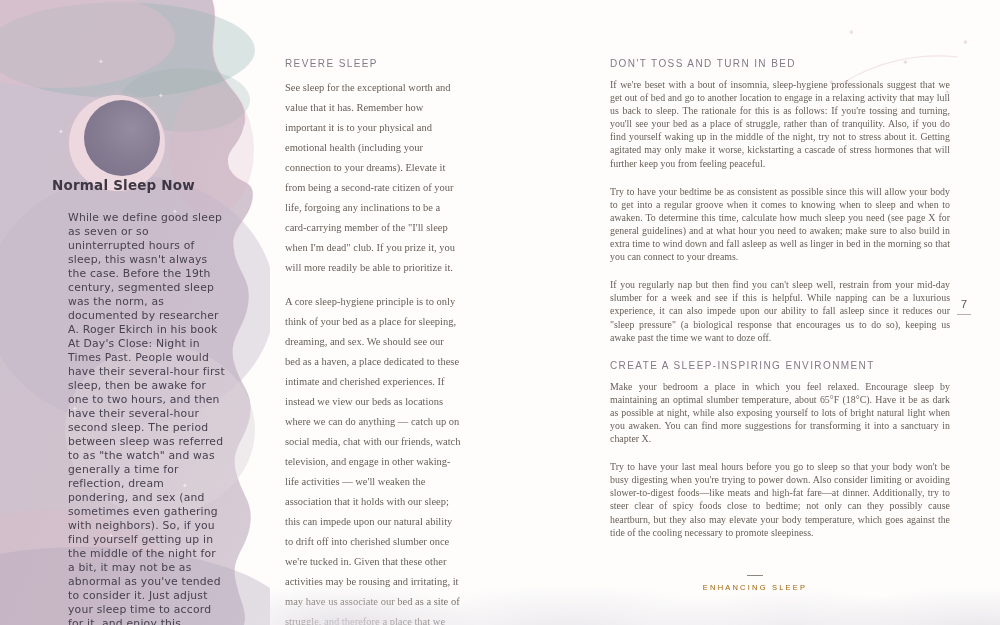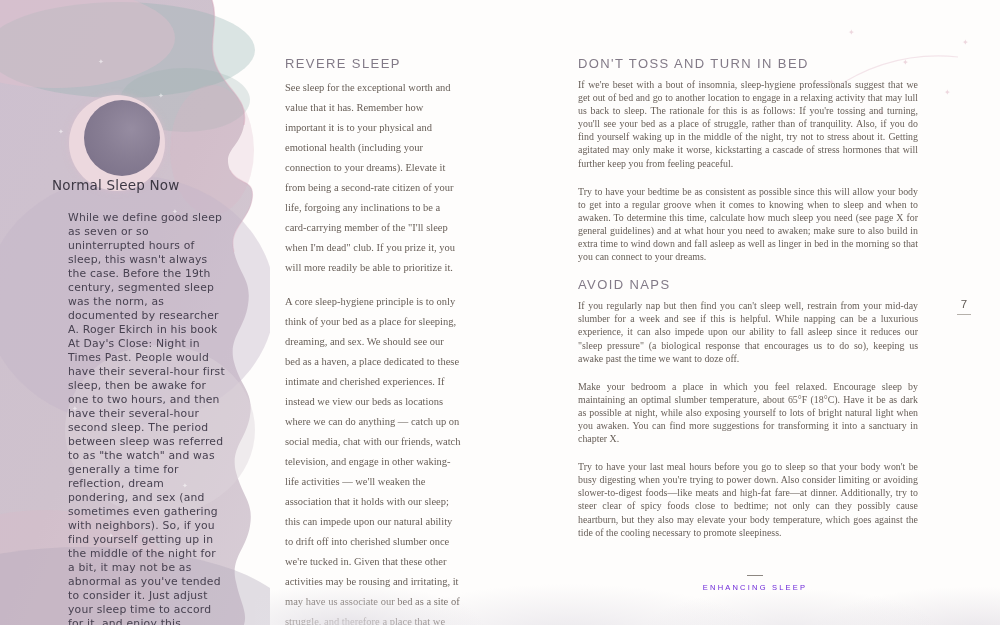--- a/index.html
+++ b/index.html
@@ -24,42 +24,42 @@
   }
   .sparkles span{position:absolute;font-size:7px;color:rgba(255,255,255,.55);}
   .pink-stars span{position:absolute;font-size:8px;color:rgba(213,158,178,.4);font-family:"DejaVu Sans",sans-serif;}
   
   .sidebar{
     position:absolute;left:52px;top:176px;width:190px;
     font-family:"DejaVu Sans", sans-serif;
     color:#474150;
   }
   .sidebar-heading{
-    font-size:13.5px;font-weight:normal;line-height:19px;
+    font-size:13.5px;font-weight:bold;line-height:19px;
     color:#3d3844;letter-spacing:.2px;margin:0 0 14px 0;
   }
   .sidebar-body{font-size:10.8px;line-height:14px;letter-spacing:.2px;margin:16px;}
   
   .col{position:absolute;top:57px;}
   .col-mid{left:285px;width:176px;}
-  .col-right{left:578px;width:340px;}
+  .col-right{left:610px;width:340px;}
   .section{margin:0 0 14px 0;}
   .section-heading{
     font-family:"Liberation Sans", sans-serif;
-    font-size:13px;font-weight:400;letter-spacing:1.4px;
+    font-size:10px;font-weight:400;letter-spacing:1.4px;
     color:#827a87;margin:0 0 7px 0;line-height:14px;
   }
   .section-body{color:#675e57;margin:0;}
   .col-mid .section-body{font-size:10.5px;line-height:20px;text-align:left;}
   .col-right .section-body{font-size:9.9px;line-height:13.1px;text-align:justify;}
   .col-right .section{margin-bottom:15px;}
   
   .footer{
     position:absolute;left:655px;top:575px;width:200px;text-align:center;
-    font-family:"Liberation Sans", sans-serif;color:#6d28d9;
+    font-family:"Liberation Sans", sans-serif;color:#a16207;
   }
   .footer-rule{width:16px;border-top:1.5px solid #8d8781;margin:0 auto 7px auto;}
   .footer-label{font-size:7.5px;letter-spacing:2.2px;}
   .folio{
     position:absolute;left:950px;top:298px;width:28px;text-align:center;
     font-family:"Liberation Sans", sans-serif;font-size:11.5px;color:#5f5953;
   }
   .folio-rule{width:14px;border-top:1px solid #b5b0aa;margin:4px auto 0 auto;}
   
   .bottom-wash{
@@ -154,24 +154,24 @@
 
   <div class="col col-right">
     <div class="section">
       <h3 class="section-heading">DON'T TOSS AND TURN IN BED</h3>
       <p class="section-body">If we're beset with a bout of insomnia, sleep-hygiene professionals suggest that we get out of bed and go to another location to engage in a relaxing activity that may lull us back to sleep. The rationale for this is as follows: If you're tossing and turning, you'll see your bed as a place of struggle, rather than of tranquility. Also, if you do find yourself waking up in the middle of the night, try not to stress about it. Getting agitated may only make it worse, kickstarting a cascade of stress hormones that will further keep you from feeling peaceful.</p>
     </div>
     <div class="section">
       <p class="section-body">Try to have your bedtime be as consistent as possible since this will allow your body to get into a regular groove when it comes to knowing when to sleep and when to awaken. To determine this time, calculate how much sleep you need (see page X for general guidelines) and at what hour you need to awaken; make sure to also build in extra time to wind down and fall asleep as well as linger in bed in the morning so that you can connect to your dreams.</p>
     </div>
     <div class="section">
-      <h3 class="section-heading">AVOID NAPS</h3>
       <p class="section-body">If you regularly nap but then find you can't sleep well, restrain from your mid-day slumber for a week and see if this is helpful. While napping can be a luxurious experience, it can also impede upon our ability to fall asleep since it reduces our "sleep pressure" (a biological response that encourages us to do so), keeping us awake past the time we want to doze off.</p>
     </div>
     <div class="section">
+      <h3 class="section-heading">CREATE A SLEEP-INSPIRING ENVIRONMENT</h3>
       <p class="section-body">Make your bedroom a place in which you feel relaxed. Encourage sleep by maintaining an optimal slumber temperature, about 65°F (18°C). Have it be as dark as possible at night, while also exposing yourself to lots of bright natural light when you awaken. You can find more suggestions for transforming it into a sanctuary in chapter X.</p>
     </div>
     <div class="section">
       <p class="section-body">Try to have your last meal hours before you go to sleep so that your body won't be busy digesting when you're trying to power down. Also consider limiting or avoiding slower-to-digest foods—like meats and high-fat fare—at dinner. Additionally, try to steer clear of spicy foods close to bedtime; not only can they possibly cause heartburn, but they also may elevate your body temperature, which goes against the tide of the cooling necessary to promote sleepiness.</p>
     </div>
   </div>
 
   <div class="bottom-wash"></div>
 
   <div class="footer">

